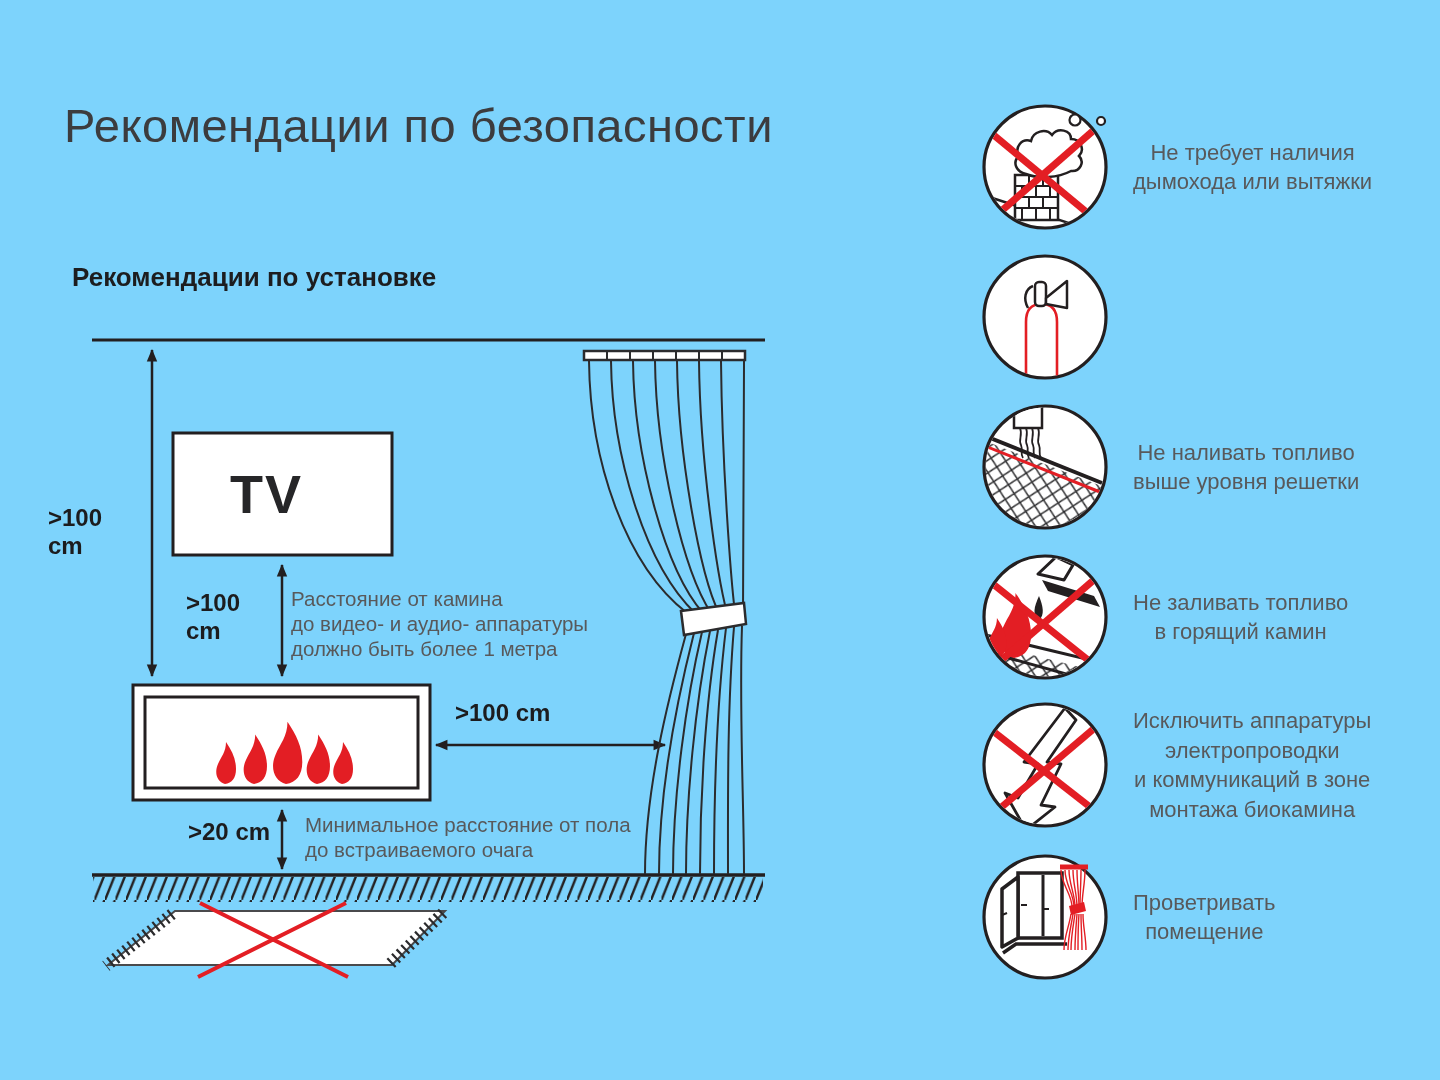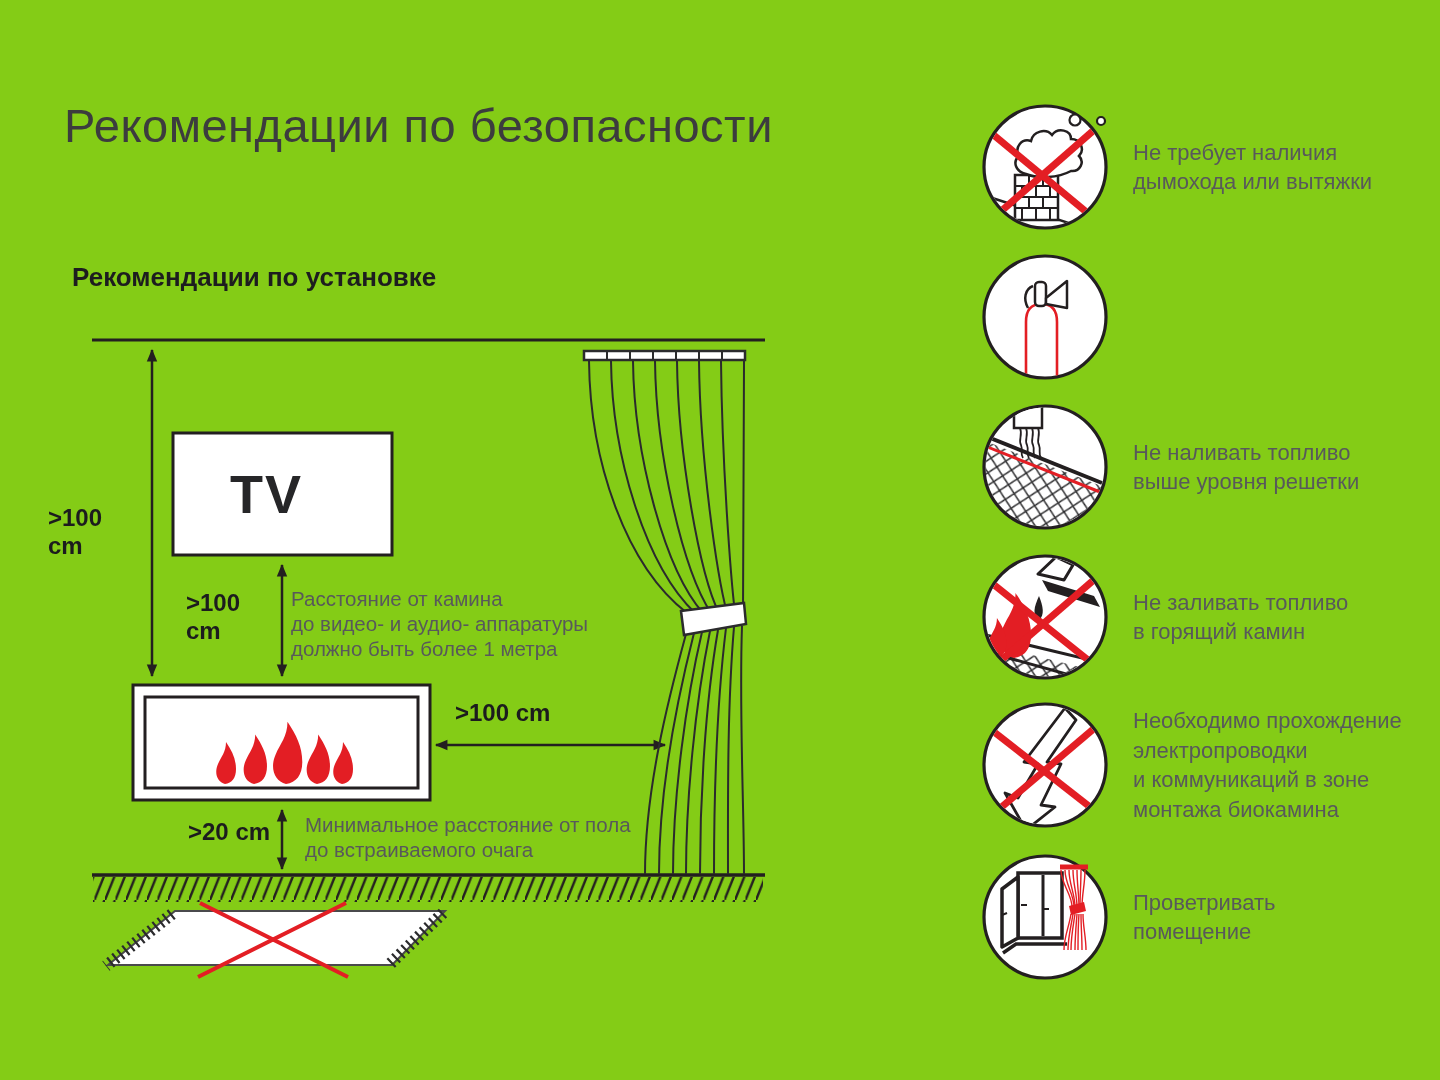--- a/index.html
+++ b/index.html
@@ -1,27 +1,27 @@
 <!DOCTYPE html>
 <html><head>
 <meta charset="utf-8">
 <style>
   html,body{margin:0;padding:0;background:#ffffff;}
-  #page{position:relative;width:1440px;height:1080px;background:#84cc16;overflow:hidden;
+  #page{position:relative;width:1440px;height:1080px;background:#7dd3fc;overflow:hidden;
         font-family:"Liberation Sans","DejaVu Sans",sans-serif;}
   .abs{position:absolute;}
   #title{left:64px;top:98px;font-size:47px;font-weight:300;color:#3c3c3e;letter-spacing:.5px;}
   #subtitle{left:64px;top:262px;font-size:26px;font-weight:700;color:#1d1d1f;margin-left:8px;}
   .dim{font-size:24px;font-weight:700;color:#1c1c1e;text-align:left;}
   .note{font-size:20.5px;line-height:25px;color:#58595b;white-space:pre-line;}
   #tv-label{left:173px;top:433px;width:187px;height:122px;display:flex;align-items:center;
             justify-content:center;font-size:54px;font-weight:700;color:#262628;letter-spacing:2px;}
   .safety-row{position:absolute;left:980px;width:460px;height:130px;display:flex;align-items:center;gap:23px;}
   .safety-icon{width:130px;height:130px;flex:0 0 130px;}
-  .item-text{font-size:22px;line-height:29.5px;color:#58595b;white-space:pre-line;}
+  .item-text{font-size:22px;line-height:29.5px;color:#58595b;white-space:pre-line;text-align:center;}
   svg{display:block;}
 </style>
 </head>
 <body>
 
 <div id="page">
 
   <svg class="abs" style="left:0;top:0" width="1440" height="1080" viewBox="0 0 1440 1080">
     <defs>
       <marker id="ah" viewBox="0 0 12 12" refX="11" refY="6" markerWidth="6" markerHeight="5" orient="auto-start-reverse">
@@ -218,21 +218,21 @@
         </defs>
       <circle cx="65" cy="65" r="61" fill="#ffffff" stroke="#231f20" stroke-width="3.2"></circle>
       <g clip-path="url(#c5)">
         <path d="M85,8 L44,62 L58,64 L38,98 L25,93 L46,130 L75,107 L61,105 L81,64 L67,62 L96,20 Z" fill="#ffffff" stroke="#231f20" stroke-width="2.8" stroke-linejoin="round"></path>
         <g stroke="#e31e24" stroke-width="7">
           <line x1="9" y1="28" x2="119" y2="114"></line>
             <line x1="117" y1="26" x2="11" y2="116"></line>
         </g>
       </g>
     </svg>
-    <div class="item-text">Необходимо прохождение
+    <div class="item-text">Исключить аппаратуры
 электропроводки
 и коммуникаций в зоне
 монтажа биокамина</div>
   </div>
 
   <div class="safety-row" style="top:852px">
     <svg class="safety-icon" viewBox="0 0 130 130">
       <circle cx="65" cy="65" r="61" fill="#ffffff" stroke="#231f20" stroke-width="3.2"></circle>
       <g>
         <rect x="38" y="21" width="44" height="65" fill="#ffffff" stroke="#231f20" stroke-width="3.5"></rect>

